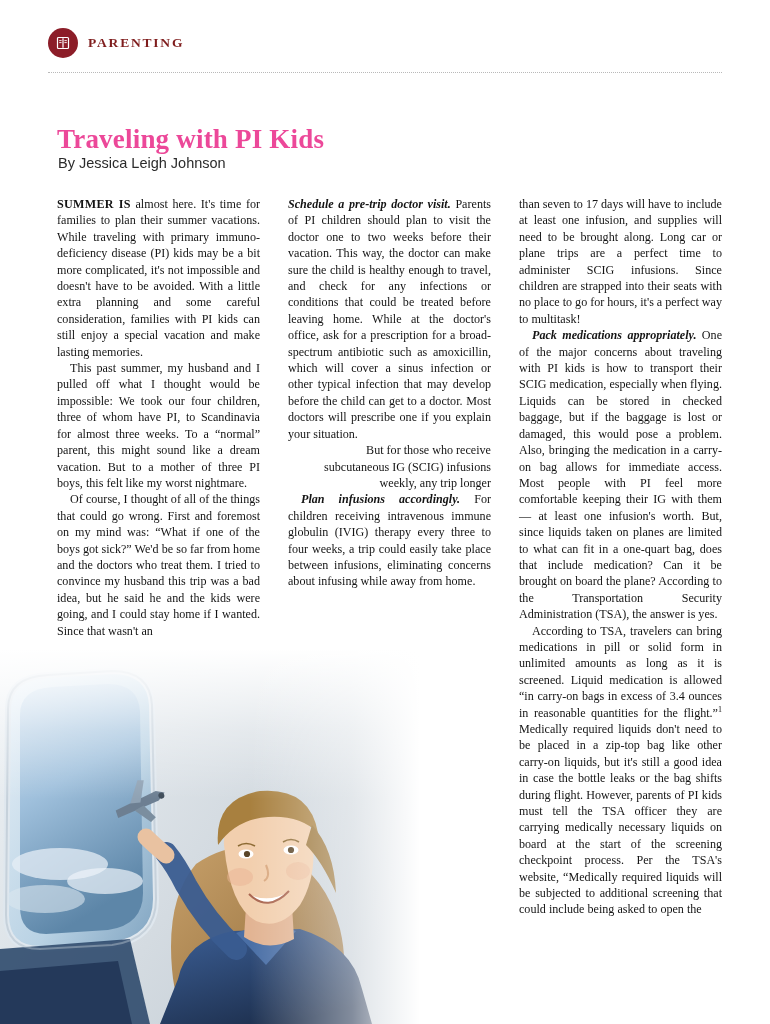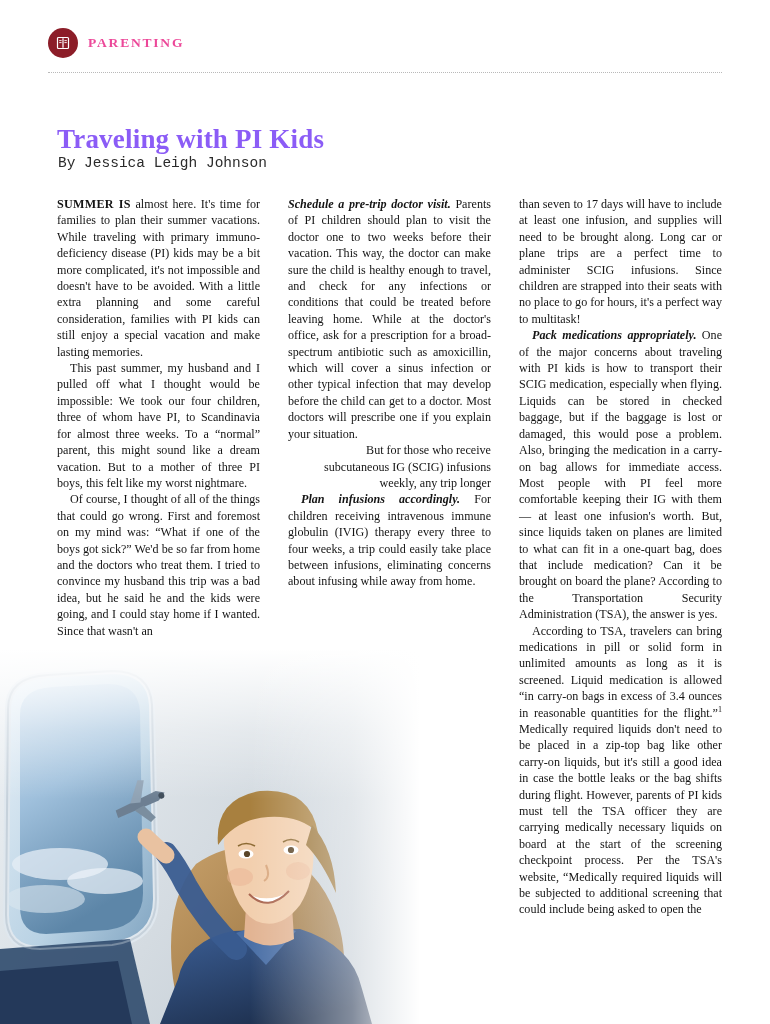--- a/index.html
+++ b/index.html
@@ -39,46 +39,46 @@
   }
   .kicker-badge svg { display: block; }
   .kicker-text {
     position: absolute;
     left: 40px;
     top: 7px;
     font-family: "Liberation Serif", serif;
     font-size: 13.5px;
     letter-spacing: 1.8px;
     font-weight: bold;
-    color: #ec4899;
+    color: #7f1d1d;
   }
   .header-rule {
     position: absolute;
     left: 0;
     top: 44px;
     width: 674px;
     border-top: 1px dotted #b9b9b9;
   }
 
   
   .title {
     position: absolute;
     left: 57px;
     top: 106px;
     font-family: "Liberation Serif", serif;
     font-size: 27px;
     font-weight: bold;
-    color: #8b5cf6;
+    color: #ec4899;
     letter-spacing: 0.2px;
   }
   .byline {
     position: absolute;
     left: 58px;
     top: 155px;
-    font-family: Liberation Mono, monospace;
+    font-family: Liberation Sans, sans-serif;
     font-size: 14.5px;
     color: #2b2b2b;
   }
 
   
   .columns {
     position: absolute;
     left: 57px;
     top: 196px;
     width: 665px;

